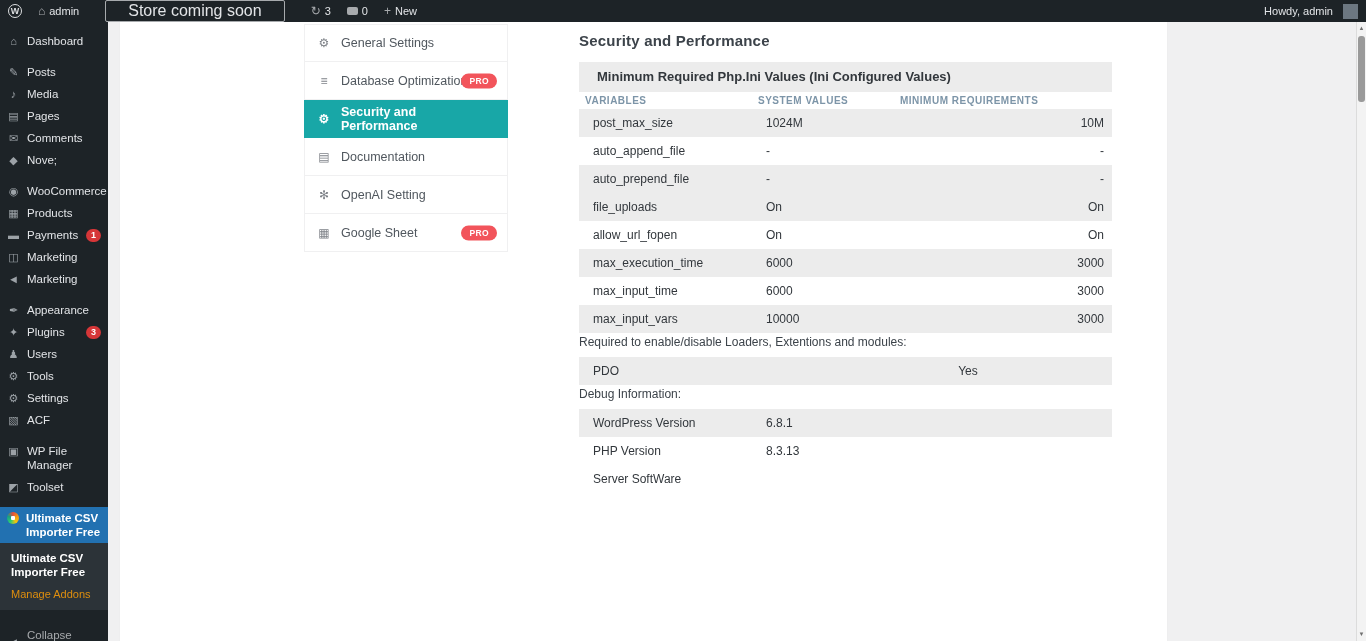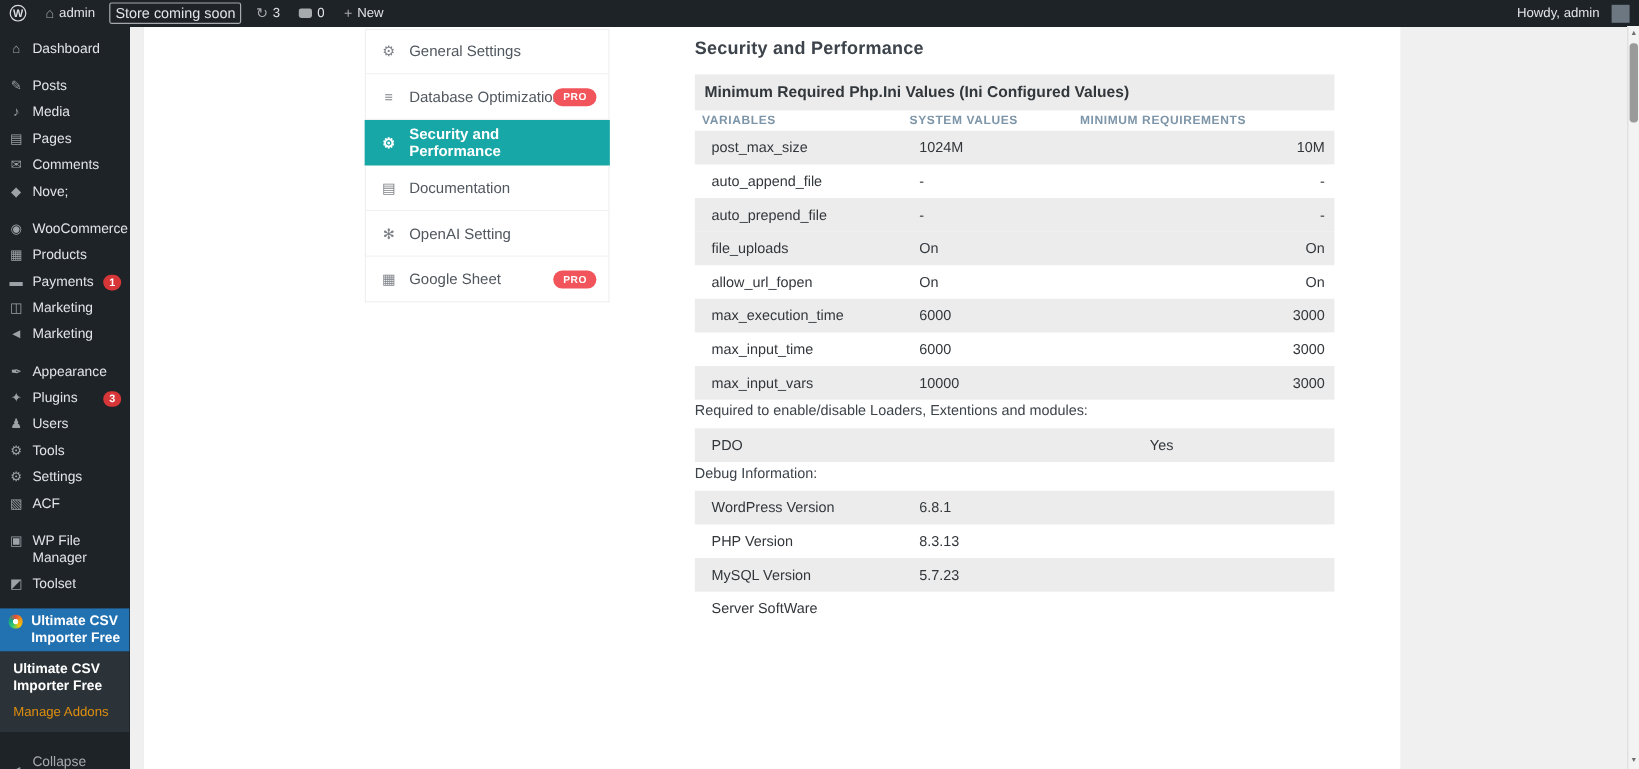--- a/index.html
+++ b/index.html
@@ -7,21 +7,21 @@
   body{background:#f0f0f1;font-family:"Liberation Sans",sans-serif;}
 
   
   .adminbar{position:fixed;top:0;left:0;right:0;height:22px;background:#1d2327;color:#e2e4e7;
     display:flex;align-items:center;justify-content:space-between;font-size:11px;z-index:60;}
   .ab-group{display:flex;align-items:center;height:100%;}
   .ab-item{display:flex;align-items:center;gap:4px;padding:0 8px;height:100%;cursor:pointer;white-space:nowrap;}
   .ab-ico{color:#a7aaad;font-size:12px;line-height:1;}
   .wp-circle{width:14px;height:14px;border:1.5px solid #dcdee0;border-radius:50%;display:flex;
     align-items:center;justify-content:center;font-size:9px;font-weight:bold;color:#dcdee0;}
-  .coming-soon{border:1px solid #a7aaad;border-radius:2px;padding:1px 4px;margin:0 4px;font-size:12px;}
+  .coming-soon{border:1px solid #a7aaad;border-radius:2px;padding:1px 22px;margin:0 18px;font-size:16px;}
   .bubble{width:11px;height:8px;background:#a7aaad;border-radius:2px;display:inline-block;}
   .avatar{width:15px;height:15px;background:#6c7781;margin-left:6px;display:inline-block;}
 
   
   .sidebar{position:fixed;top:22px;left:0;bottom:0;width:108px;background:#1d2327;color:#e2e4e7;
     font-size:11.5px;overflow:hidden;z-index:50;}
   .menu{padding-top:8px;}
   .menu-item{display:flex;align-items:flex-start;gap:7px;padding:4px 7px;line-height:14px;cursor:pointer;}
   .menu-item .mi{flex:0 0 13px;width:13px;text-align:center;color:#9ca2a7;font-size:11px;line-height:14px;}
   .menu-item.gap{margin-top:9px;}
@@ -52,21 +52,21 @@
   .snav-item .si{flex:0 0 14px;text-align:center;color:#7e8288;font-size:12px;}
   .snav-item.active{background:var(--accent-teal,#18a7a7);border-color:var(--accent-teal,#18a7a7);
     color:#fff;font-weight:bold;}
   .snav-item.active .si{color:#fff;}
   .pro{position:absolute;right:10px;top:50%;transform:translateY(-50%);background:var(--pro-badge,#f2545b);
     color:#fff;font-size:8.5px;font-weight:bold;letter-spacing:.4px;padding:2.5px 8px;border-radius:9px;}
 
   
   .main{margin-left:71px;width:533px;flex:0 0 533px;padding-top:8px;}
   .page-title{font-size:15px;font-weight:bold;color:#3c434a;margin-bottom:13px;letter-spacing:.2px;}
-  .section-head{background:#ececec;height:30px;line-height:30px;padding:0 8px;font-size:13px;
+  .section-head{background:#ececec;height:30px;line-height:30px;padding:0 18px;font-size:13px;
     font-weight:bold;color:#32373c;}
   .cols-head{display:flex;align-items:center;height:17px;font-size:10px;font-weight:bold;color:#7d95a8;
     letter-spacing:.5px;padding-left:6px;padding-right:8px;}
   .c1{flex:0 0 173px;}
   .c2{flex:0 0 142px;}
   .c3h{flex:1;}
   .c3{flex:1;text-align:right;}
   .row{display:flex;align-items:center;height:28px;font-size:12px;color:#32373c;
     padding-left:14px;padding-right:8px;}
   .row.alt{background:#ececec;}
@@ -373,24 +373,20 @@
           <div class="row alt" data-name="debug-row">
             <span class="c1" data-name="debug-name">WordPress Version</span>
             <span class="c2" data-name="debug-value">6.8.1</span>
           </div>
 
           <div class="row even" data-name="debug-row">
             <span class="c1" data-name="debug-name">PHP Version</span>
             <span class="c2" data-name="debug-value">8.3.13</span>
           </div>
 
-          <div class="row alt" data-name="debug-row">
-            <span class="c1" data-name="debug-name">MySQL Version</span>
-            <span class="c2" data-name="debug-value">5.7.23</span>
-          </div>
 
           <div class="row even" data-name="debug-row">
             <span class="c1" data-name="debug-name">Server SoftWare</span>
             <span class="c2" data-name="debug-value"></span>
           </div>
         </div>
     </div>
 
   </div>
 </div>

